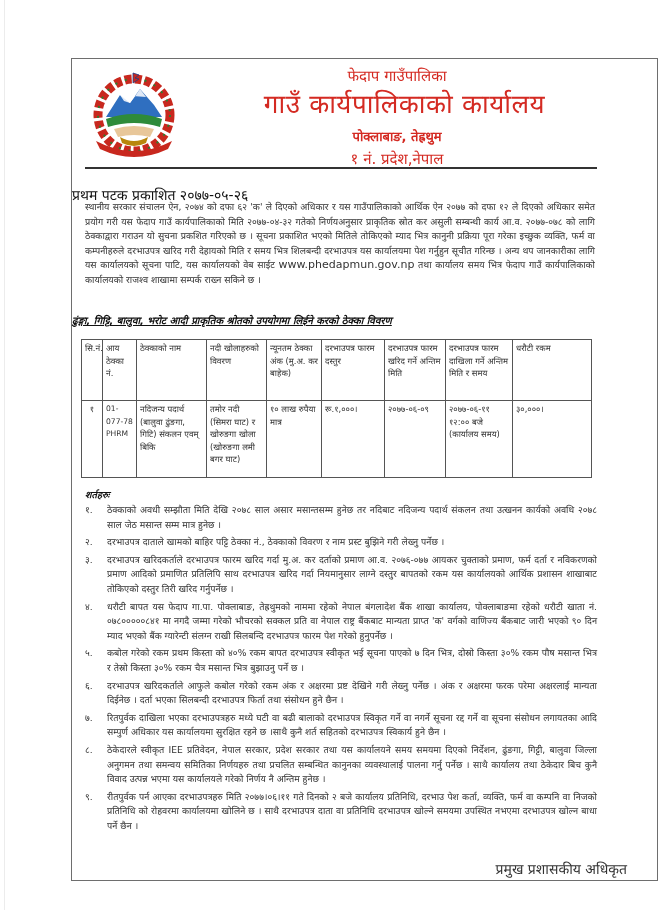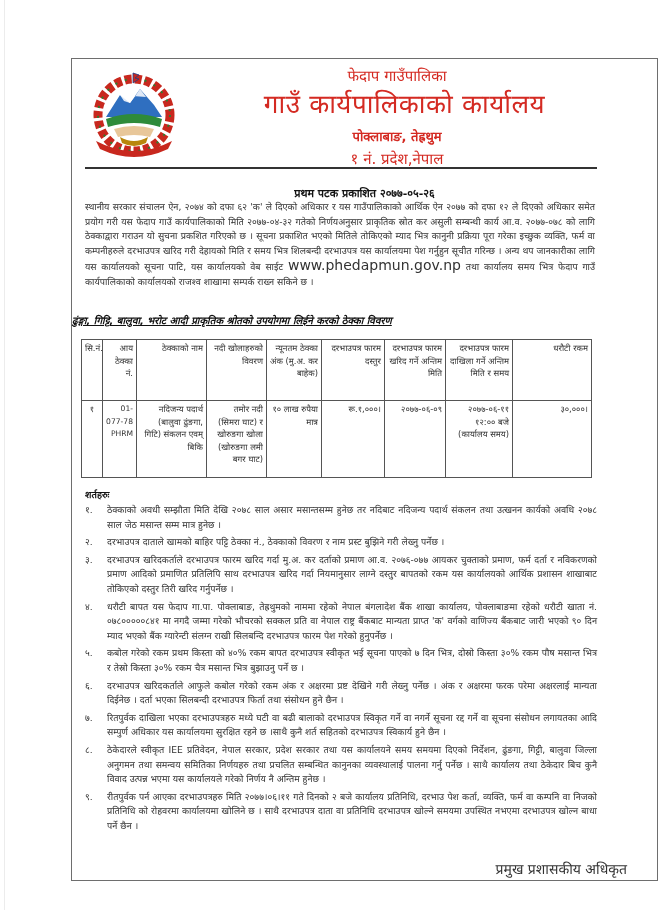--- a/index.html
+++ b/index.html
@@ -12,41 +12,41 @@
       position: absolute; left: 71px; top: 58px; width: 587px; height: 823px;
       border: 1px solid #6e6e6e; box-sizing: border-box; background: #fff;
     }
     .logo { position: absolute; left: 12px; top: 6px; width: 100px; height: 96px; }
     .hdr { position: absolute; left: 0; right: 0; text-align: center; color: #d42a22; }
     .hdr-1 { top: 6px; font-size: 15px; left: 105px; right: 40px; }
     .hdr-2 { top: 26px; font-size: 26px; left: 110px; right: 30px; letter-spacing: 0.5px; }
     .hdr-3 { top: 68px; font-size: 13px; font-weight: bold; left: 105px; right: 40px; }
     .hdr-4 { top: 89px; font-size: 15px; left: 105px; right: 40px; }
     .rule { position: absolute; left: 13px; width: 512px; top: 108px; height: 2px; background: #333; }
-    .pub-title { position: absolute; top: 126px; left: 0; right: 0; text-align: center; font-size: 11px; font-weight: bold; color: #111; }
+    .pub-title { position: absolute; top: 126px; left: 0; right: 0; text-align: left; font-size: 14px; font-weight: normal; color: #111; }
     .intro {
       position: absolute; left: 13px; width: 510px; top: 141px; font-size: 9.2px; line-height: 14.6px;
       text-align: justify; color: #333;
     }
-    .intro .url { font-size: 14px; }
+    .intro .url { font-size: 11px; }
     .tbl-title {
       position: absolute; top: 254px; left: 0; right: 0; font-size: 10px; font-weight: bold;
       font-style: italic; text-decoration: underline; color: #111;
     }
     table.tbl {
       position: absolute; left: 9px; top: 280px; width: 510px; border-collapse: collapse; font-size: 8.4px;
       color: #333; table-layout: fixed;
     }
     table.tbl td, table.tbl th {
-      border: 1px solid #555; vertical-align: top; padding: 2px 3px; font-weight: normal; text-align: right; line-height: 12.5px;
+      border: 1px solid #555; vertical-align: top; padding: 2px 3px; font-weight: normal; text-align: left; line-height: 12.5px;
     }
     table.tbl th { height: 56px; }
     table.tbl td { height: 72px; }
     .code { font-size: 7.6px; line-height: 11px; }
-    .terms-title { position: absolute; left: 13px; top: 429px; font-size: 9.5px; font-weight: bold; color: #111; }
+    .terms-title { position: absolute; left: 13px; top: 429px; font-size: 9.5px; font-weight: bold; color: #111; font-style: italic; }
     .terms { position: absolute; left: 13px; width: 512px; top: 444px; font-size: 9.2px; line-height: 14.6px; color: #333; }
     .term { display: flex; margin-bottom: 3px; }
     .term-num { width: 22px; flex: 0 0 22px; }
     .term-text { flex: 1; text-align: justify; }
     .signature { position: absolute; right: 30px; top: 800px; font-size: 14px; color: #333; }
   </style>
 </head>
 <body>
 
 <div class="page-edge"></div>

